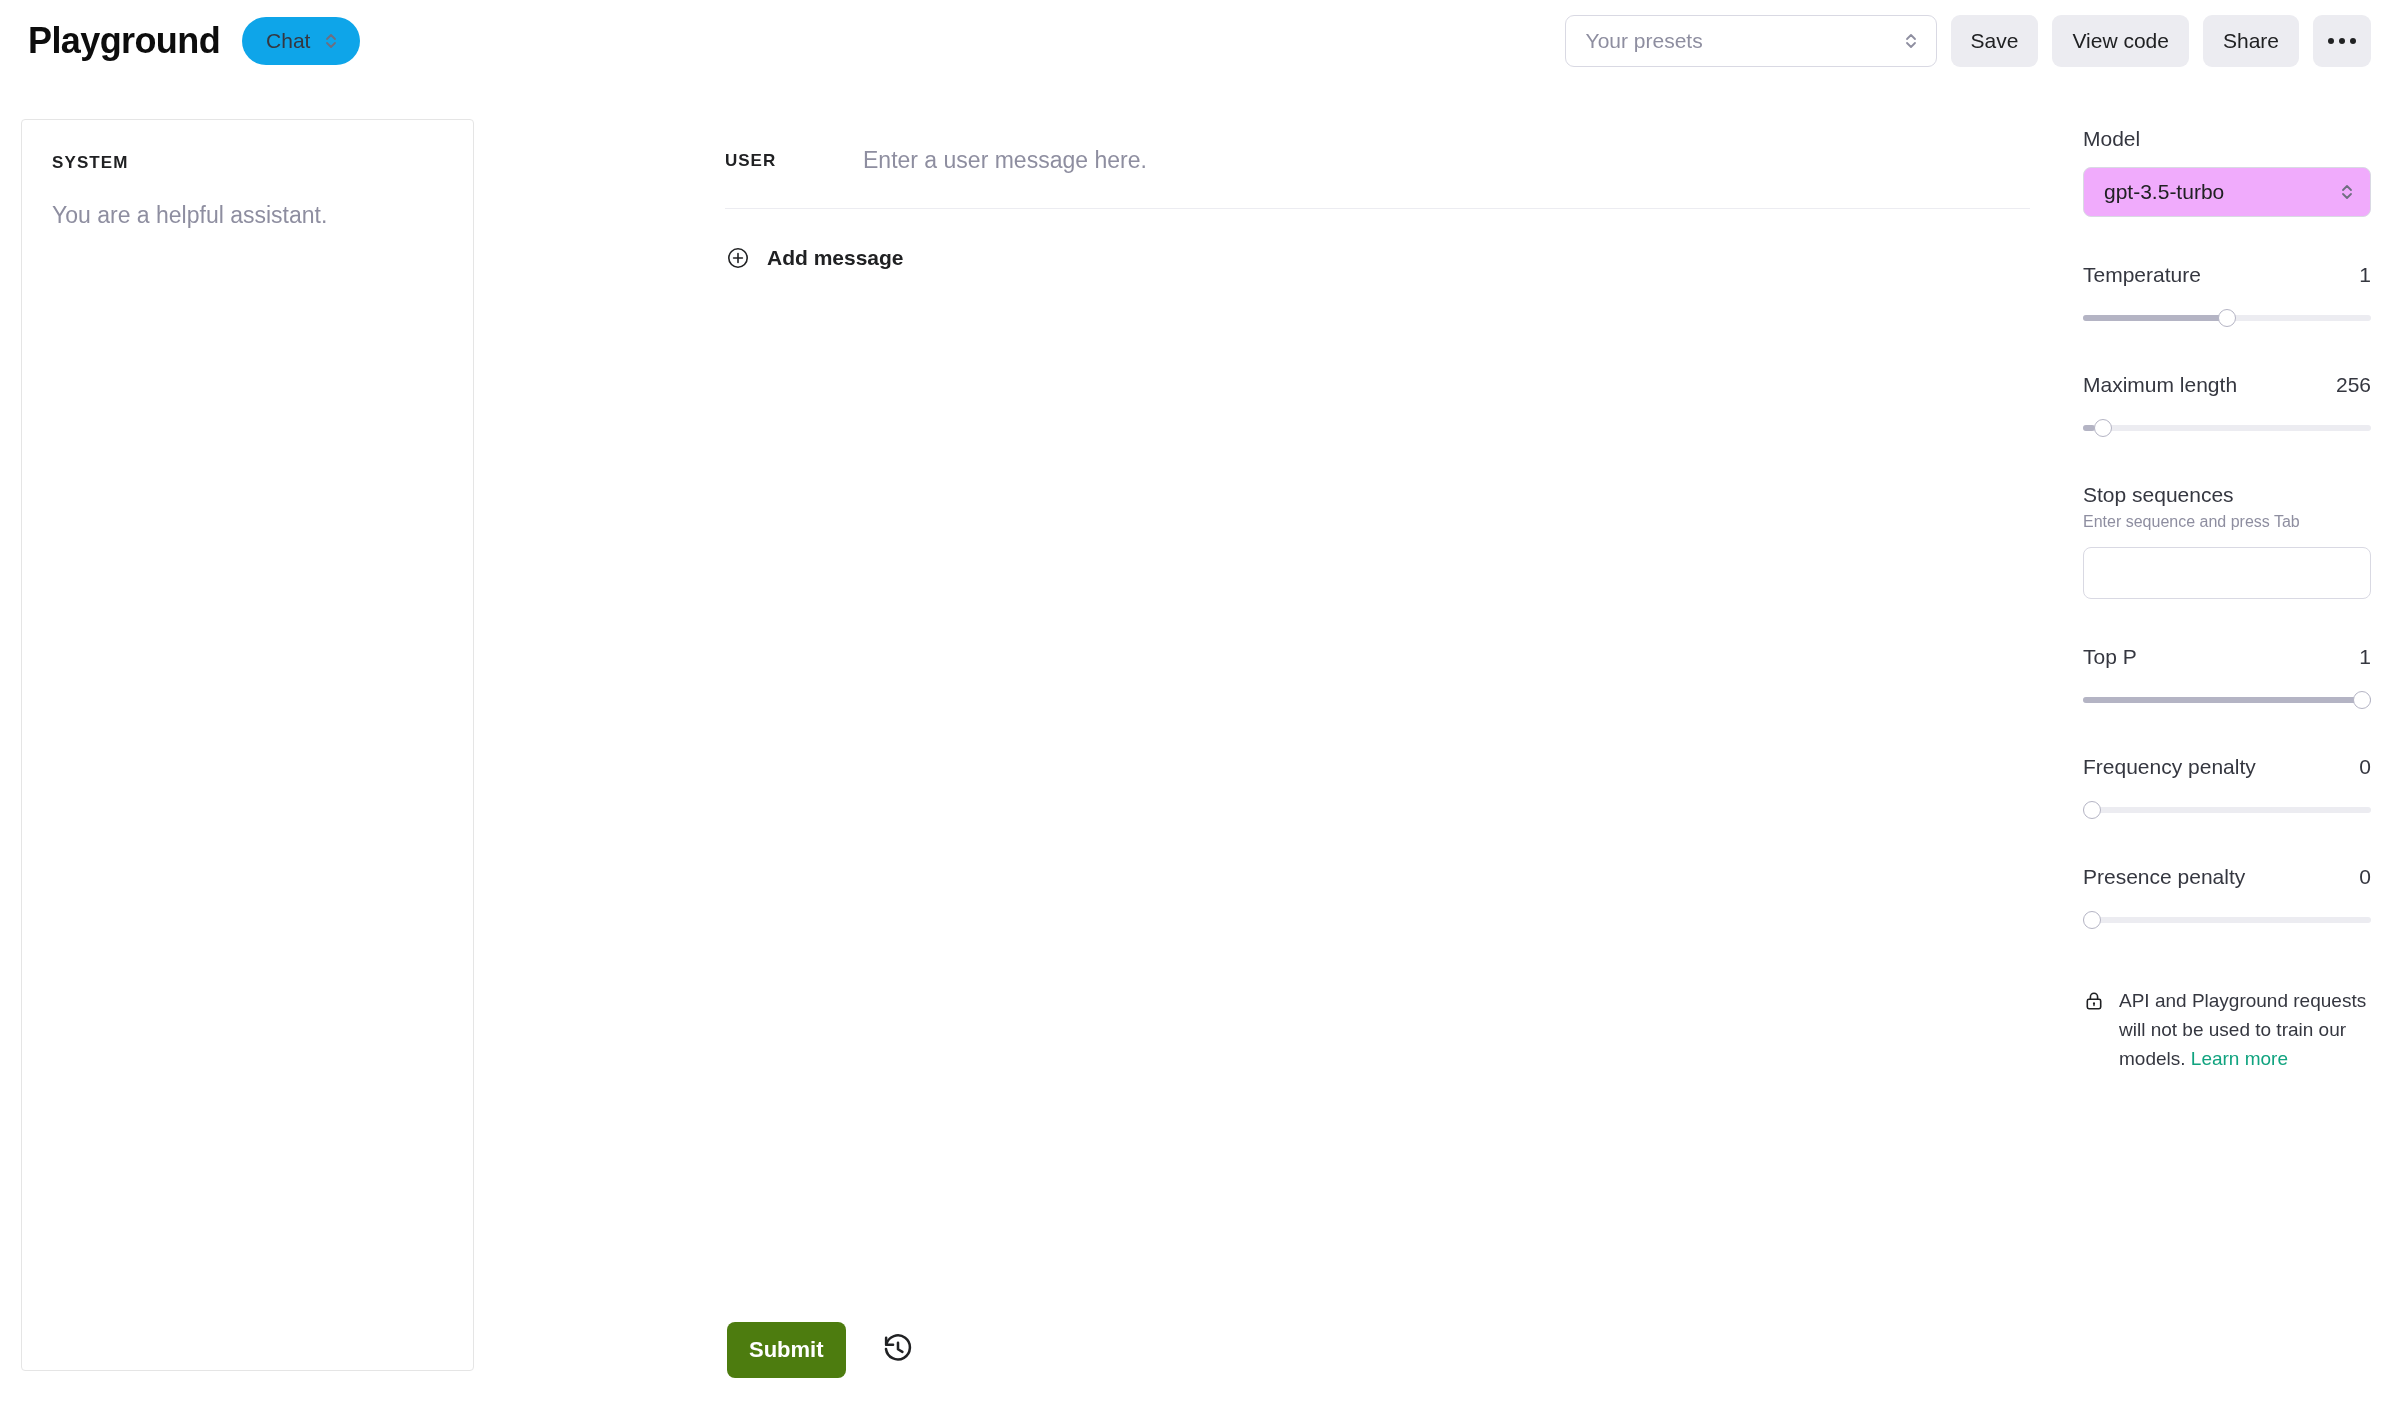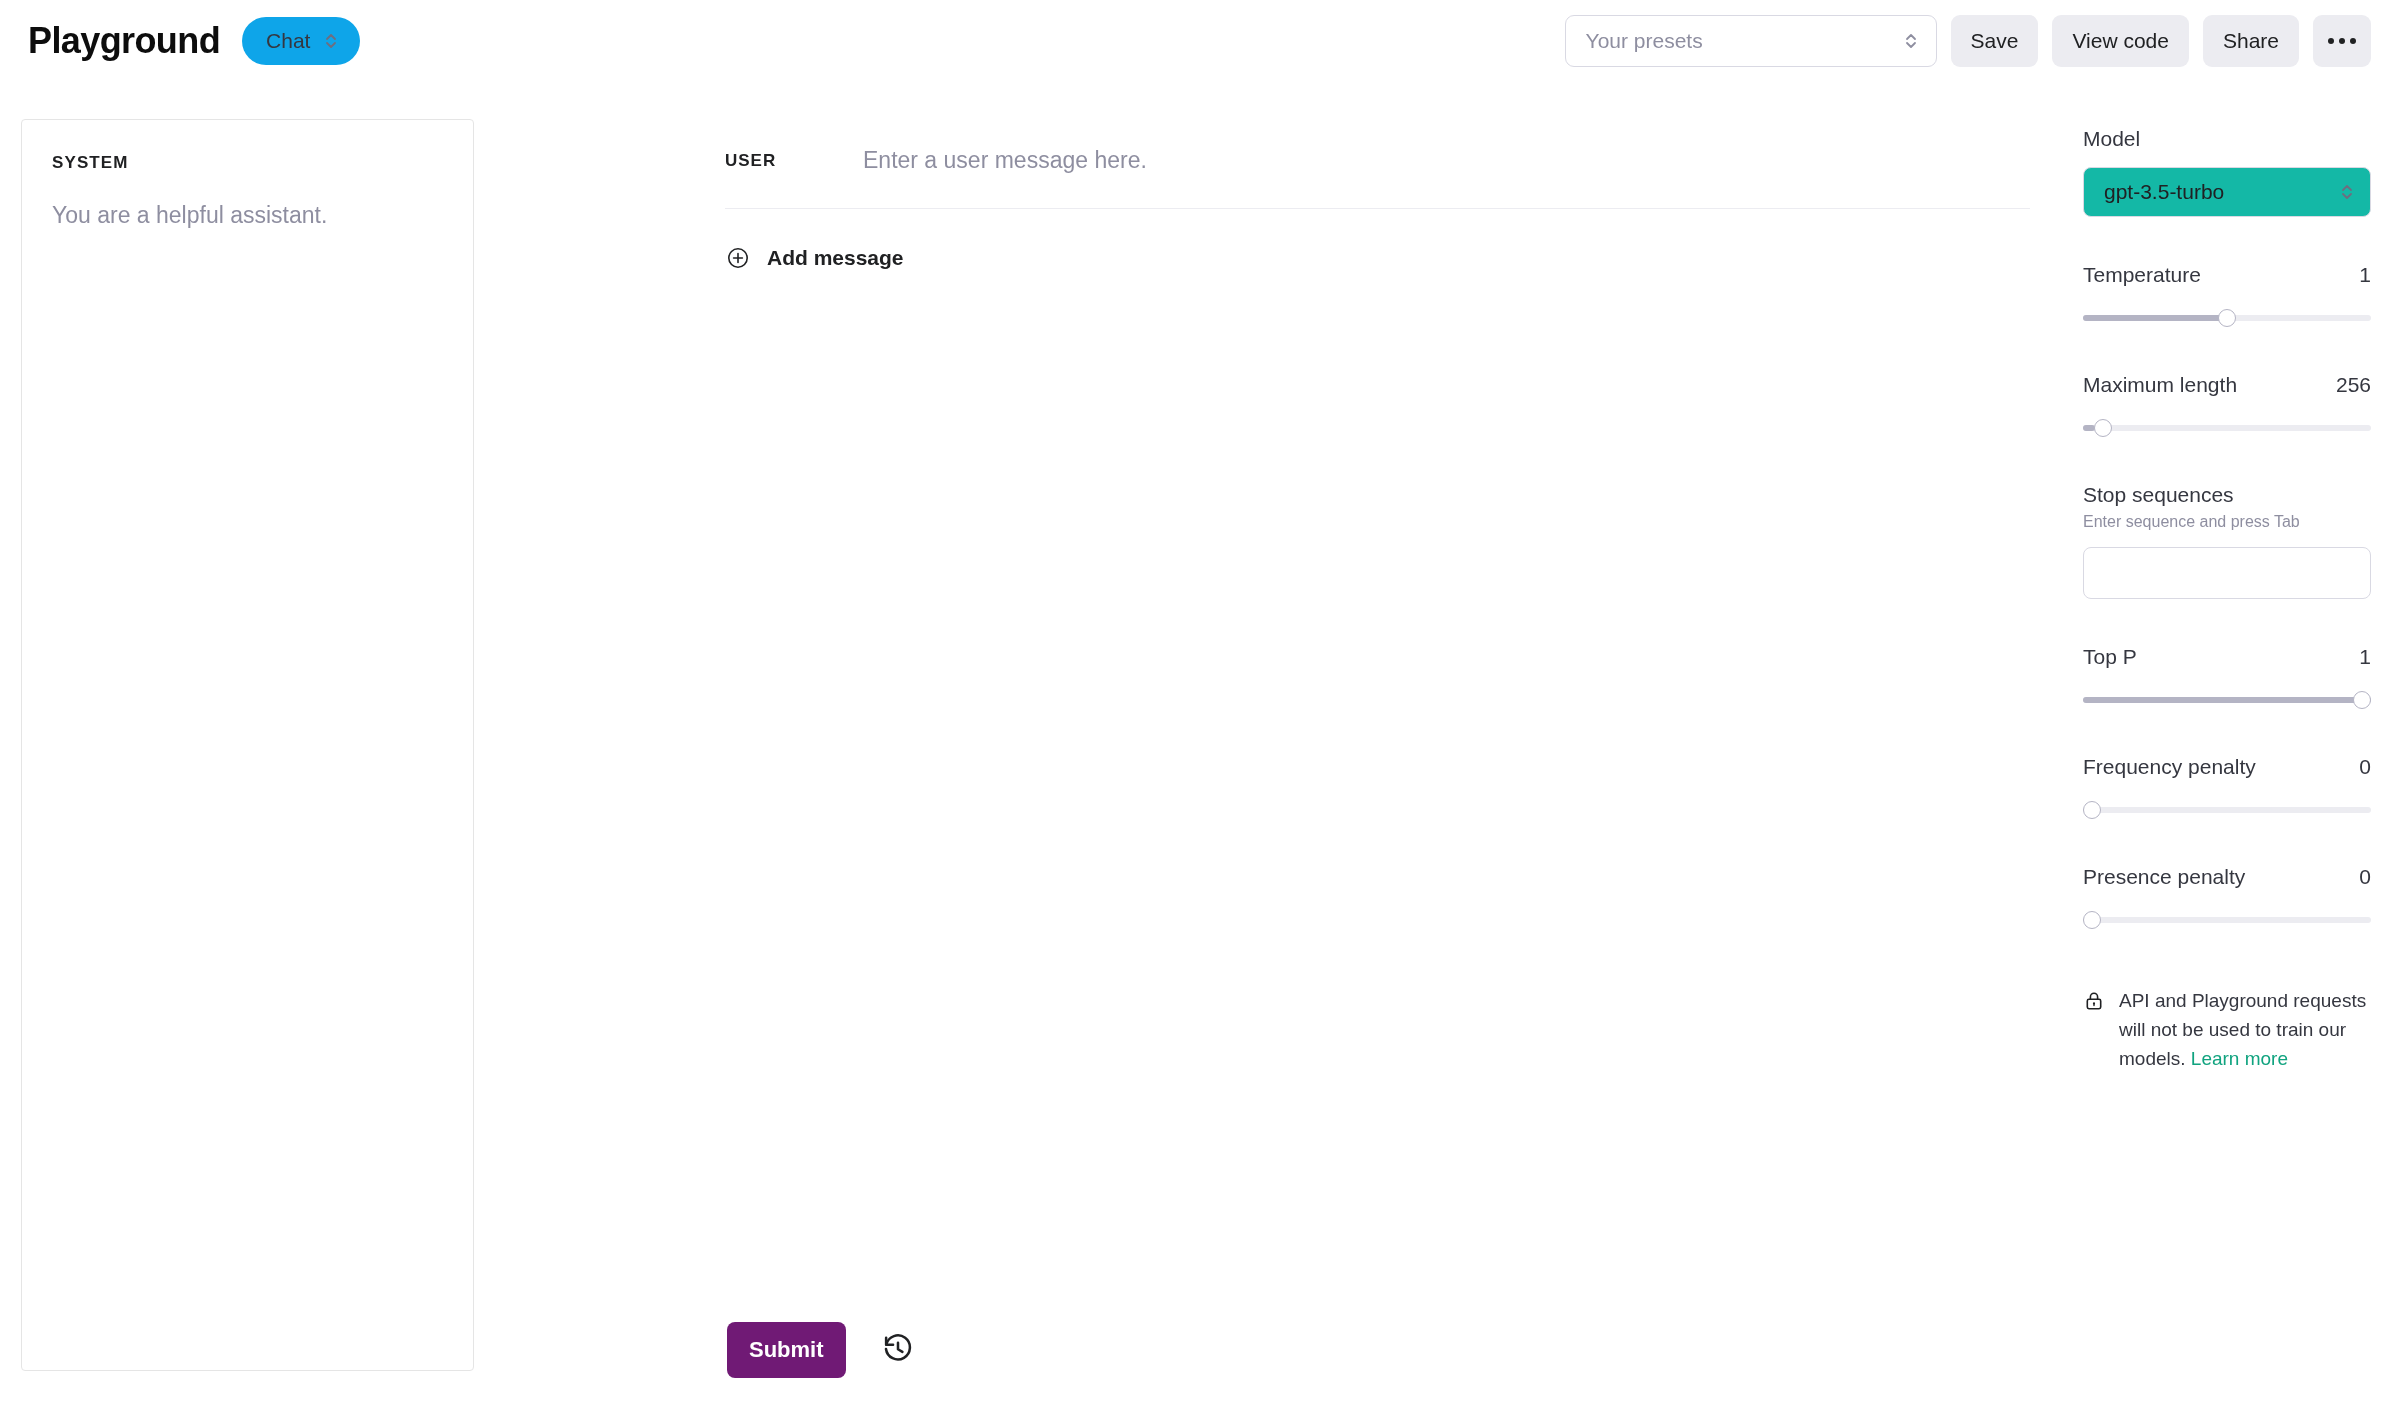--- a/index.html
+++ b/index.html
@@ -103,42 +103,42 @@
   .add-message .plus-circle { width: 26px; height: 26px; display: block; }
   .add-message .am-label { font-size: 21px; font-weight: 700; color: #202123; }
 
   
   .footer-actions {
     position: absolute; left: 727px; top: 1322px;
     display: flex; align-items: center; gap: 32px;
   }
   .submit-btn {
     height: 56px; min-width: 106px; padding: 0 22px;
-    background: #701a75; color: #ffffff;
+    background: #4d7c0f; color: #ffffff;
     border: none; border-radius: 8px;
     font-family: inherit; font-size: 22px; font-weight: 700;
     cursor: pointer;
     display: flex; align-items: center; justify-content: center;
   }
   .history-btn {
     width: 40px; height: 40px; background: none; border: none;
     cursor: pointer; display: flex; align-items: center; justify-content: center;
     padding: 0;
   }
 
   
   .sidebar {
     position: absolute; left: 2083px; top: 127px; width: 288px;
   }
   .sb-label { font-size: 21px; color: #353740; }
   .sb-block { margin-bottom: 0; }
 
   .model-select {
     margin-top: 16px; width: 288px; height: 50px;
-    border: 1px solid #d9d9e3; border-radius: 8px; background: #14b8a6;
+    border: 1px solid #d9d9e3; border-radius: 8px; background: #f0abfc;
     display: flex; align-items: center; padding: 0 16px 0 20px;
     cursor: pointer;
     gap: 32px;
   }
   .model-select .mv { font-size: 21px; color: #202123; }
   .model-select .chev-updown { margin-left: auto; }
 
   .param { margin-top: 46px; }
   .param-head {
     display: flex; align-items: baseline; justify-content: space-between;

